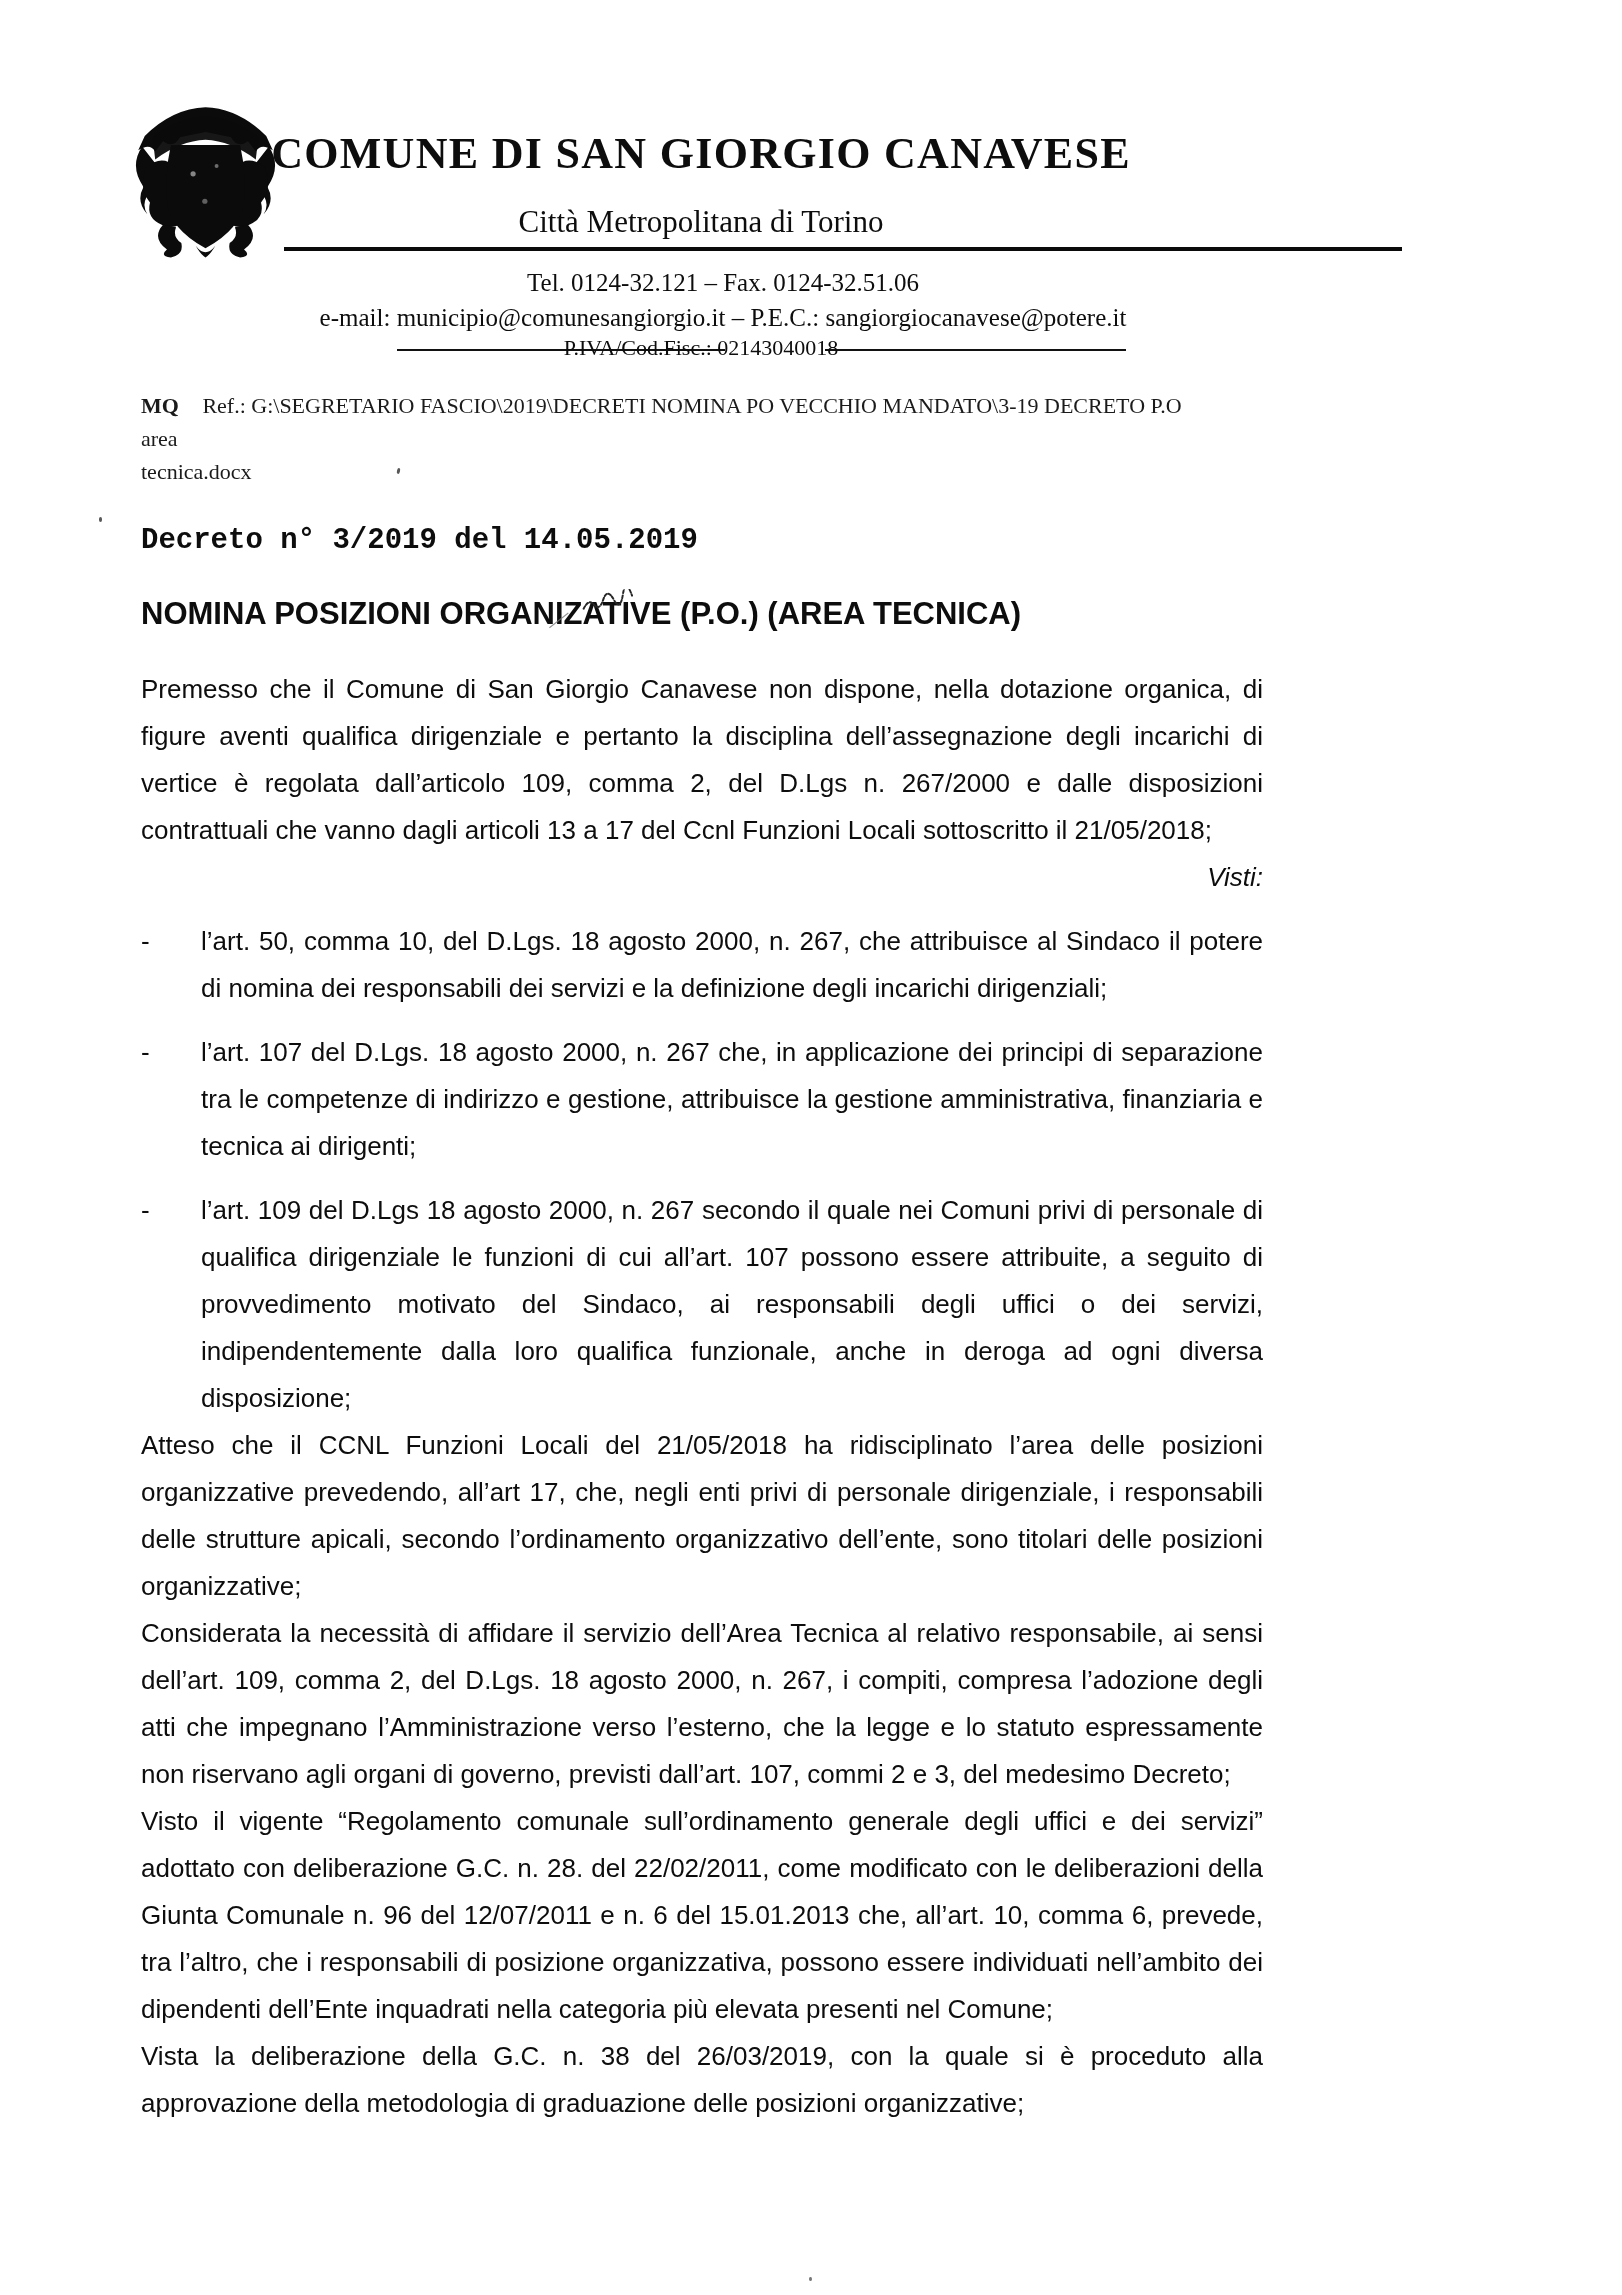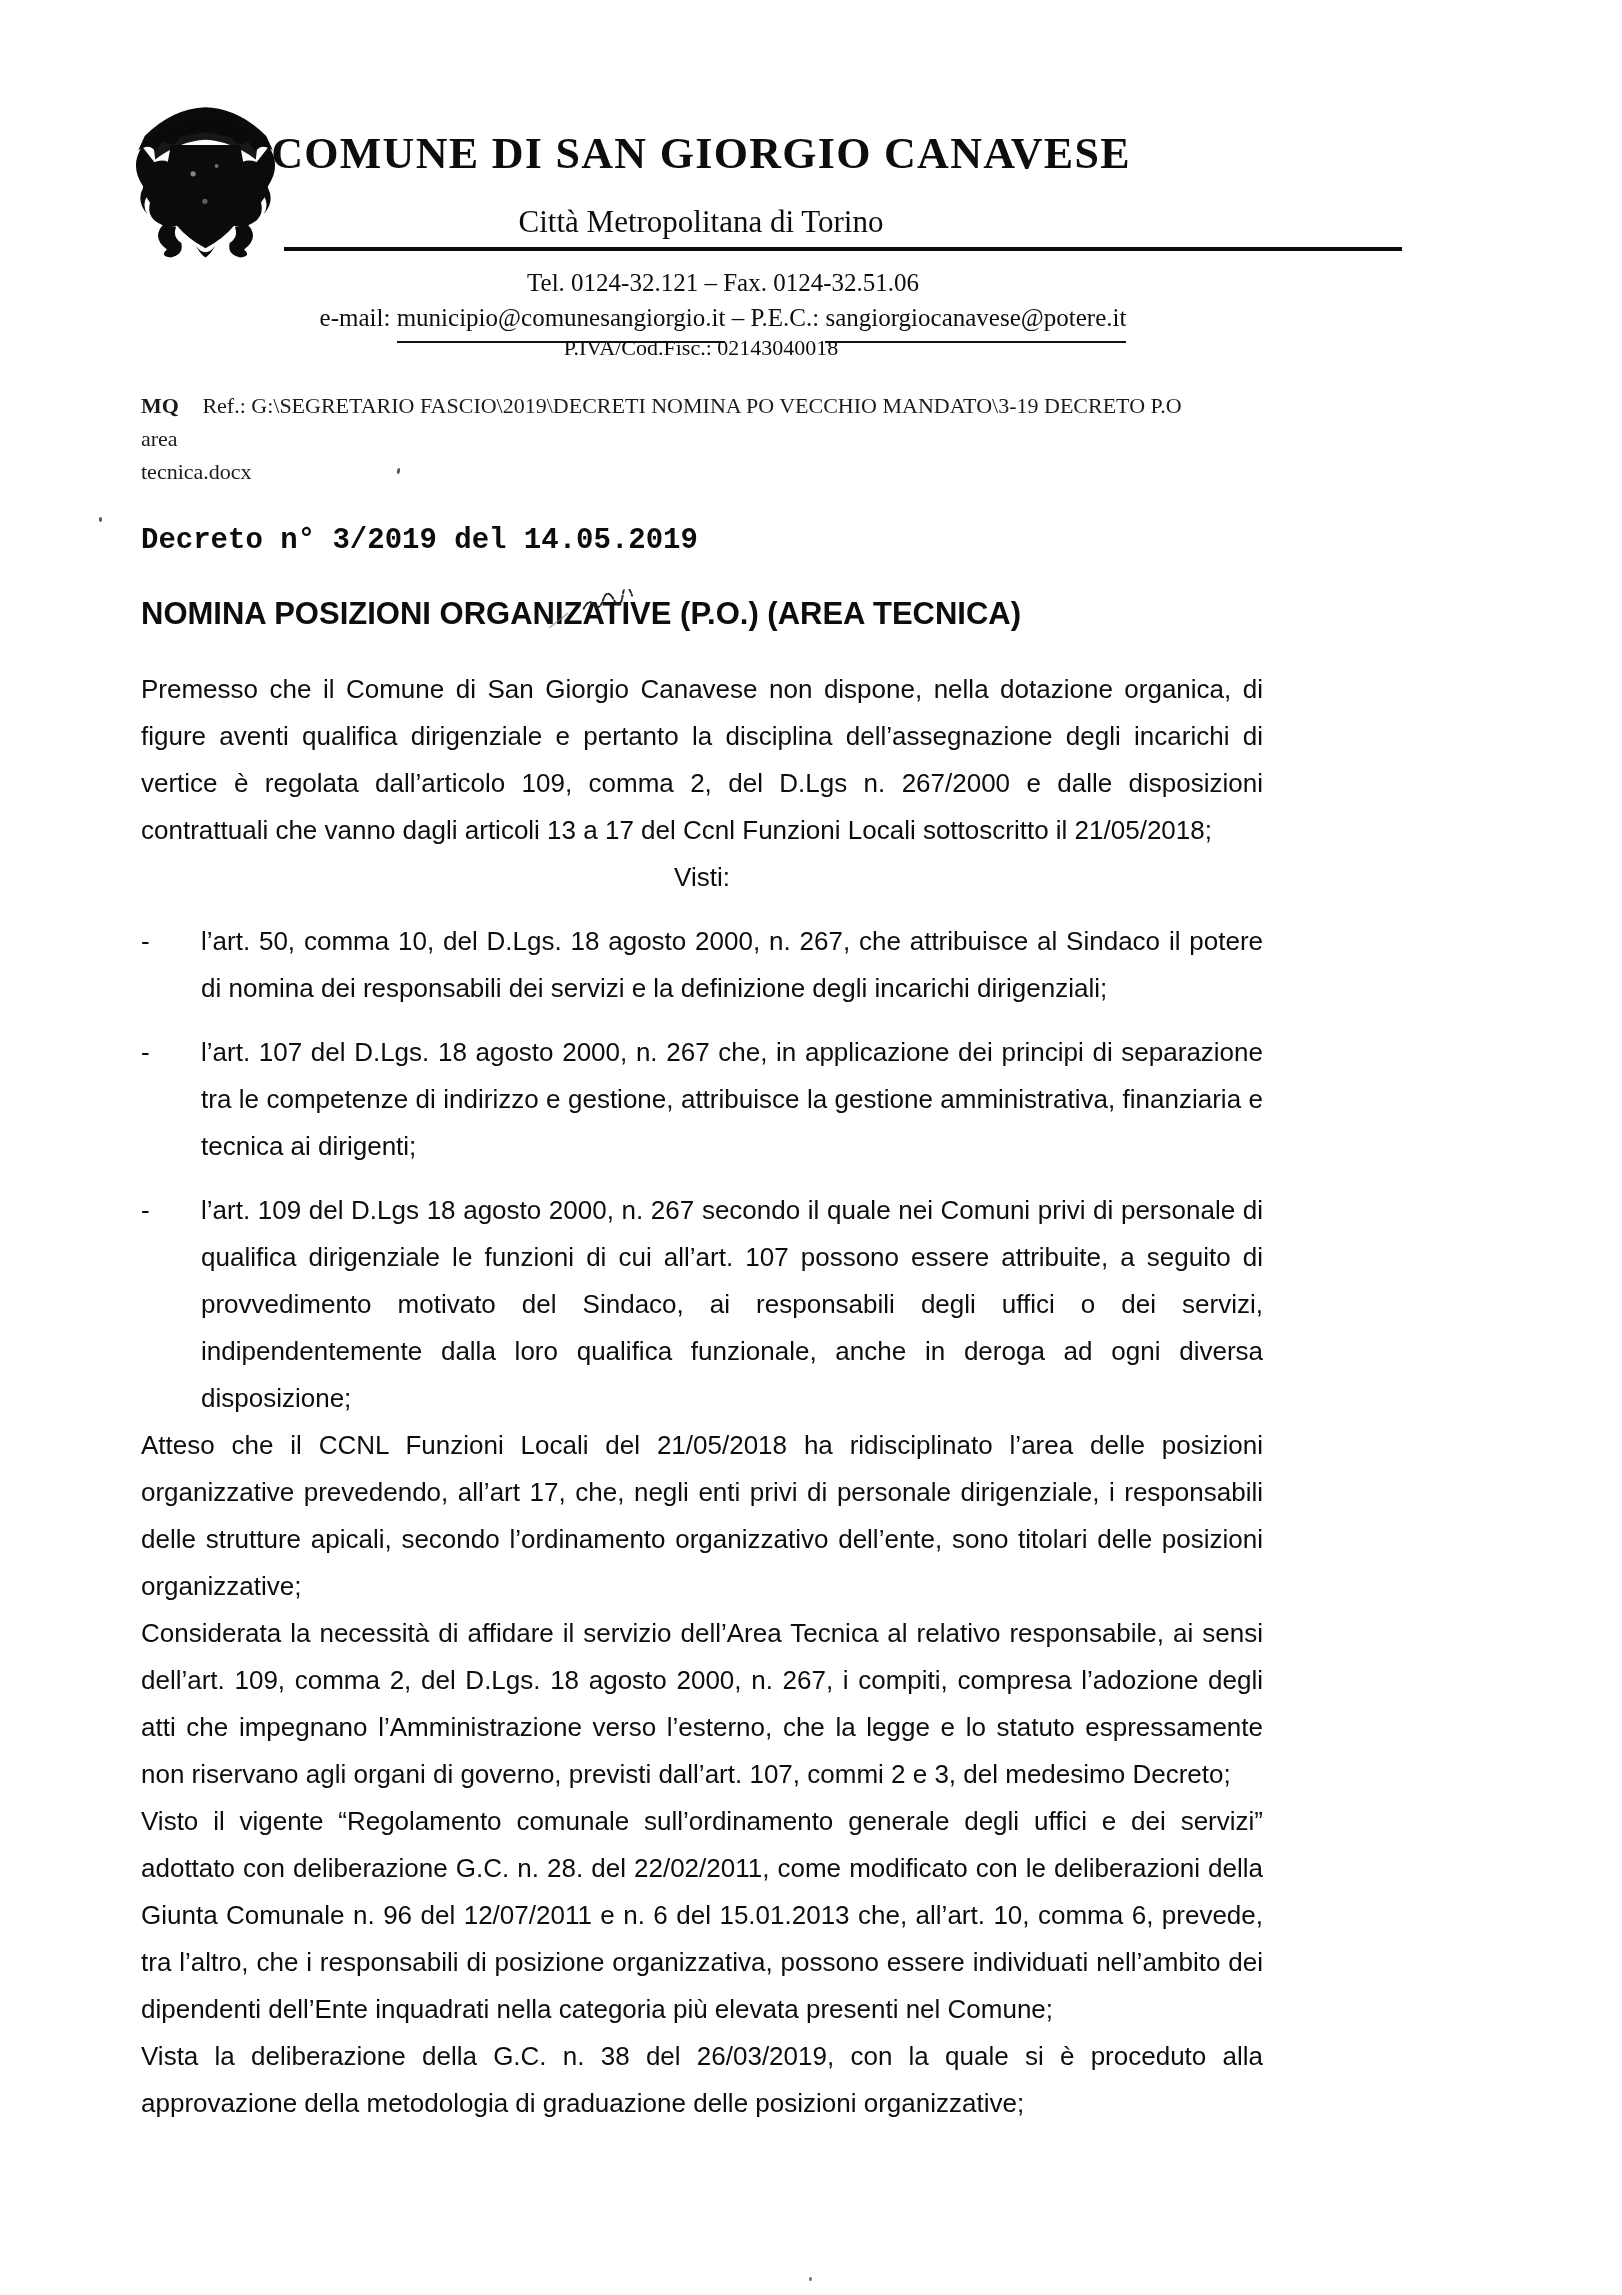--- a/index.html
+++ b/index.html
@@ -33,21 +33,21 @@
     margin:10.5px 0 0 284px;
     width:1184px; height:3.3px;
     background:#0a0a0a;
   }
   .contact-line {
     margin-top:19.6px;
     font-family:"Liberation Serif", serif;
     font-size:25px; line-height:1;margin-left:44px;
   }
   .email-line { margin-top:9.8px; }
-  .u { border-bottom:2.6px solid #121212; padding-bottom:10px; }
+  .u { border-bottom:2.6px solid #121212; padding-bottom:18px; }
   .vat-line {
     margin-top:7.2px;
     font-family:"Liberation Serif", serif;
     font-size:22px; line-height:1;
   }
 
   
   .refline {
     margin:30px 183px 0 141px;
     font-family:"Liberation Serif", serif;
@@ -76,21 +76,21 @@
 
   
   .body-text {
     margin:37px 139px 0 141px;
     font-family:"Liberation Sans", sans-serif;
     font-size:26px; line-height:47px;
     text-align:justify;
   }
   .body-text p { margin:0; }
   .gap { margin-top:19.6px; }
-  .visti-label { margin-top:22px; text-align:center; }
+  .visti-label { margin-top:22px; text-align:right;font-style:italic; }
   .vlist { margin:14.4px 0 0 0; padding:0; list-style:none; }
   .vlist li { display:flex; margin-top:17px; }
   .vlist .marker { flex:0 0 60px; text-align:left; }
   .vlist .itext { flex:1; text-align:justify; }
 
   
   .noise-patch {
     position:absolute; left:1401px; top:340px;
     width:92px; height:68px;
     background-image:

